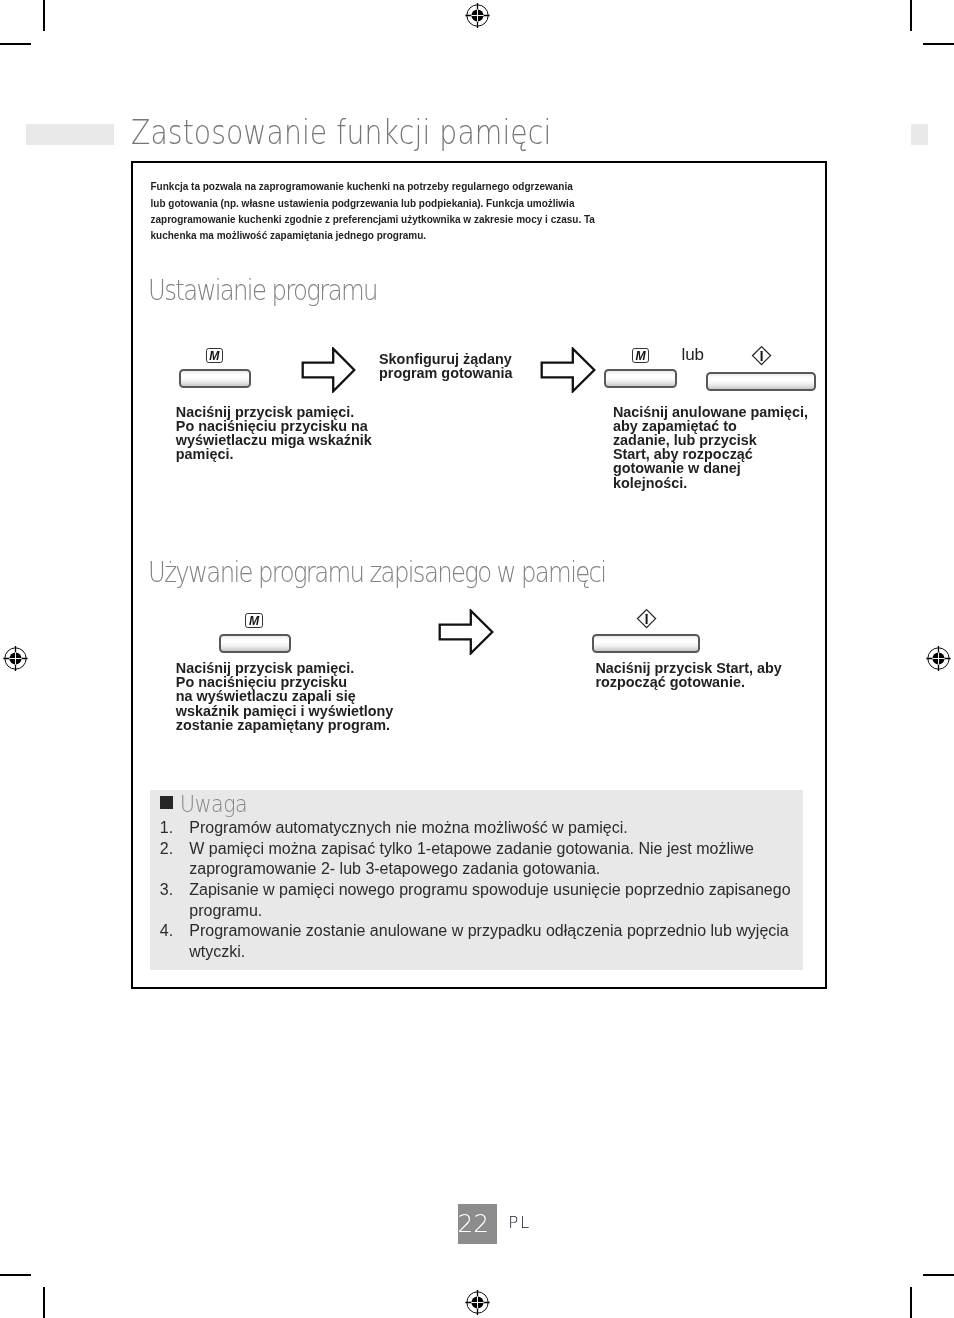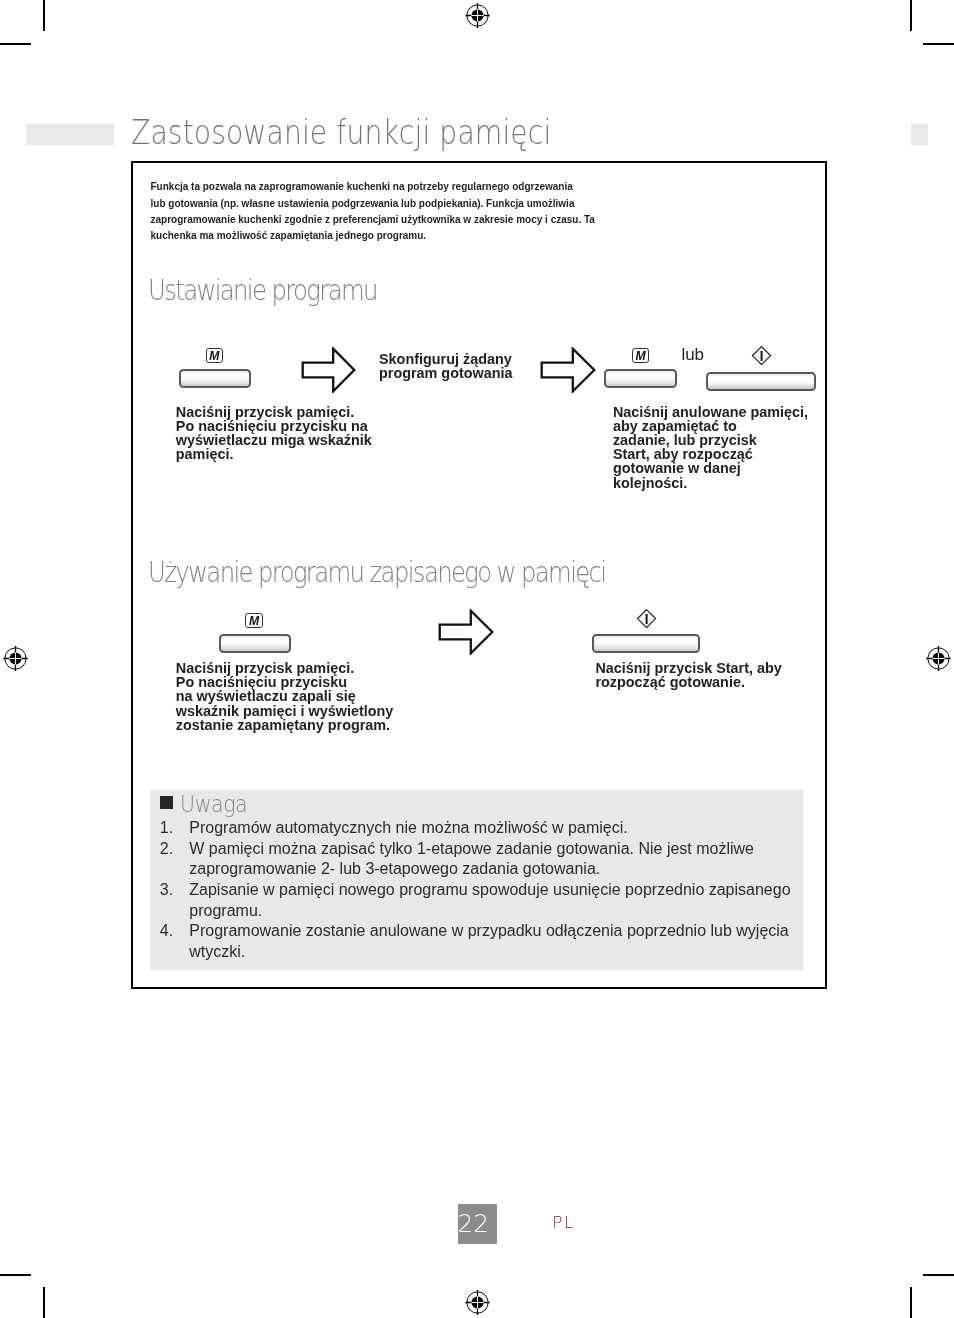--- a/index.html
+++ b/index.html
@@ -51,22 +51,22 @@
               -webkit-font-smoothing:antialiased;}
   .li-row{position:relative;font-size:16px;line-height:20.6px;color:#2e2a2a;
           padding-left:29.5px;}
   .li-num{position:absolute;left:0;top:0;}
   .li-txt{display:block;white-space:pre;}
 
   
   .pgbox{position:absolute;background:#8c8c8c;}
   .pgnum{position:absolute;color:#fff;font-family:"DejaVu Sans",sans-serif;
          font-weight:200;text-align:left;-webkit-font-smoothing:antialiased;}
-  .pglang{position:absolute;color:#7f1d1d;font-family:"DejaVu Sans",sans-serif;
-          font-weight:200;letter-spacing:1.6px;margin-left:44px;
+  .pglang{position:absolute;color:#0f172a;font-family:"DejaVu Sans",sans-serif;
+          font-weight:200;letter-spacing:1.6px;
           -webkit-font-smoothing:antialiased;}
 </style>
 </head>
 <body>
 
 <div class="cropv" style="left:43px;top:0;height:31px;"></div>
 <div class="croph" style="left:0;top:43px;width:31px;"></div>
 <div class="cropv" style="left:910px;top:0;height:31px;"></div>
 <div class="croph" style="left:923px;top:43px;width:31px;"></div>
 <div class="cropv" style="left:43px;top:1287px;height:31px;"></div>

